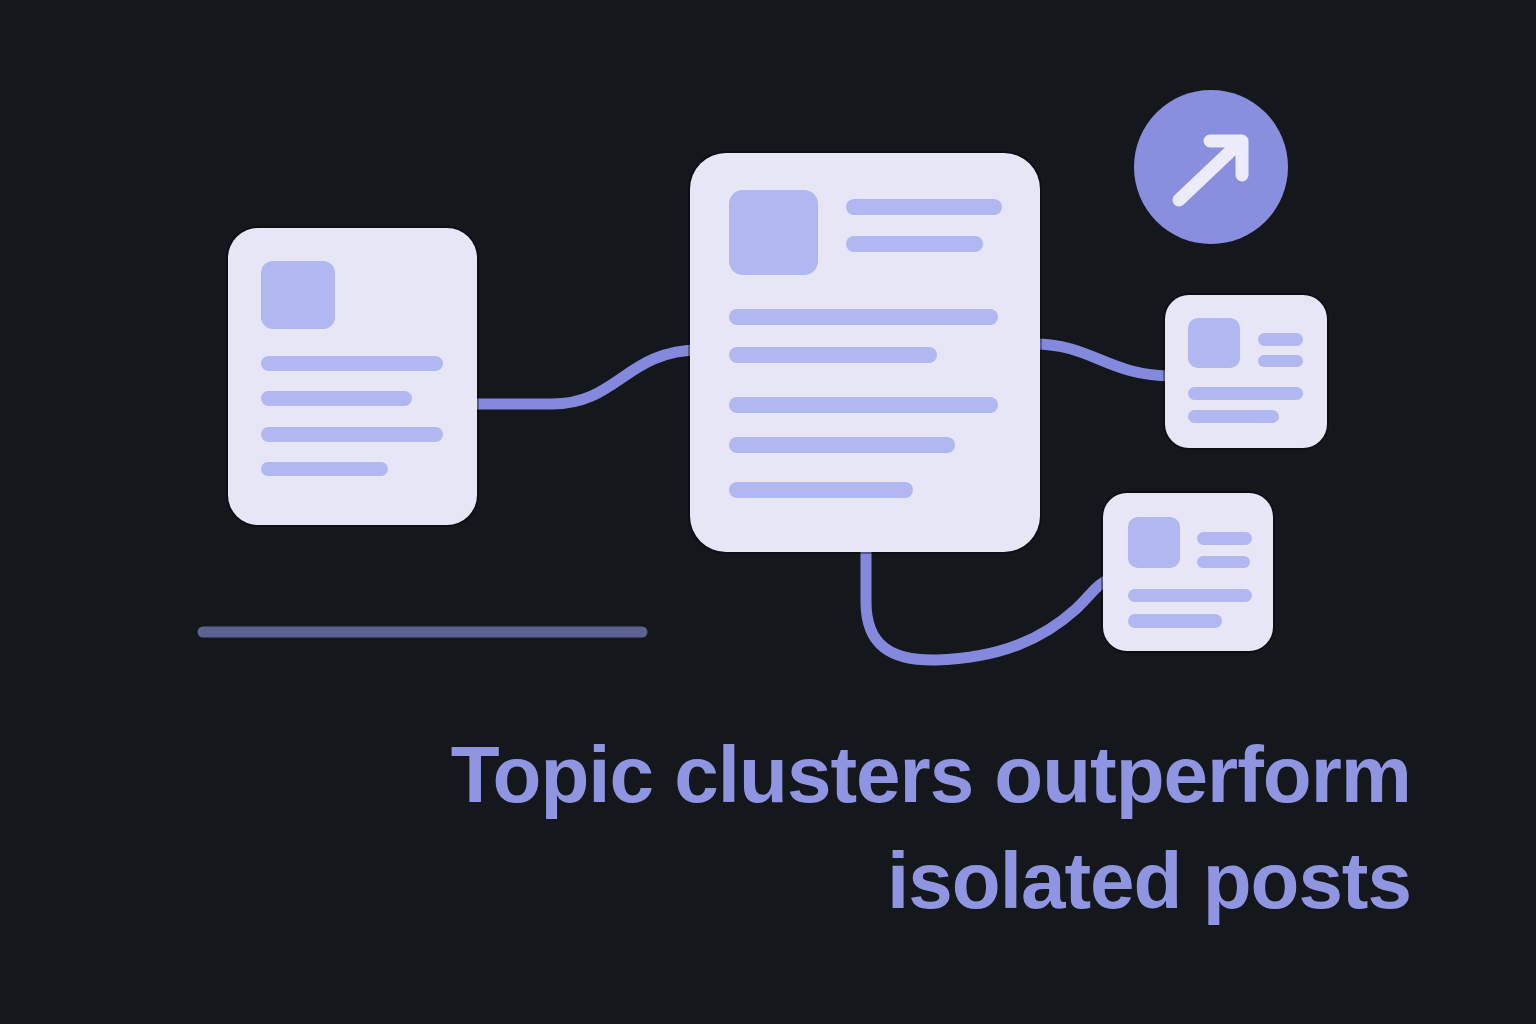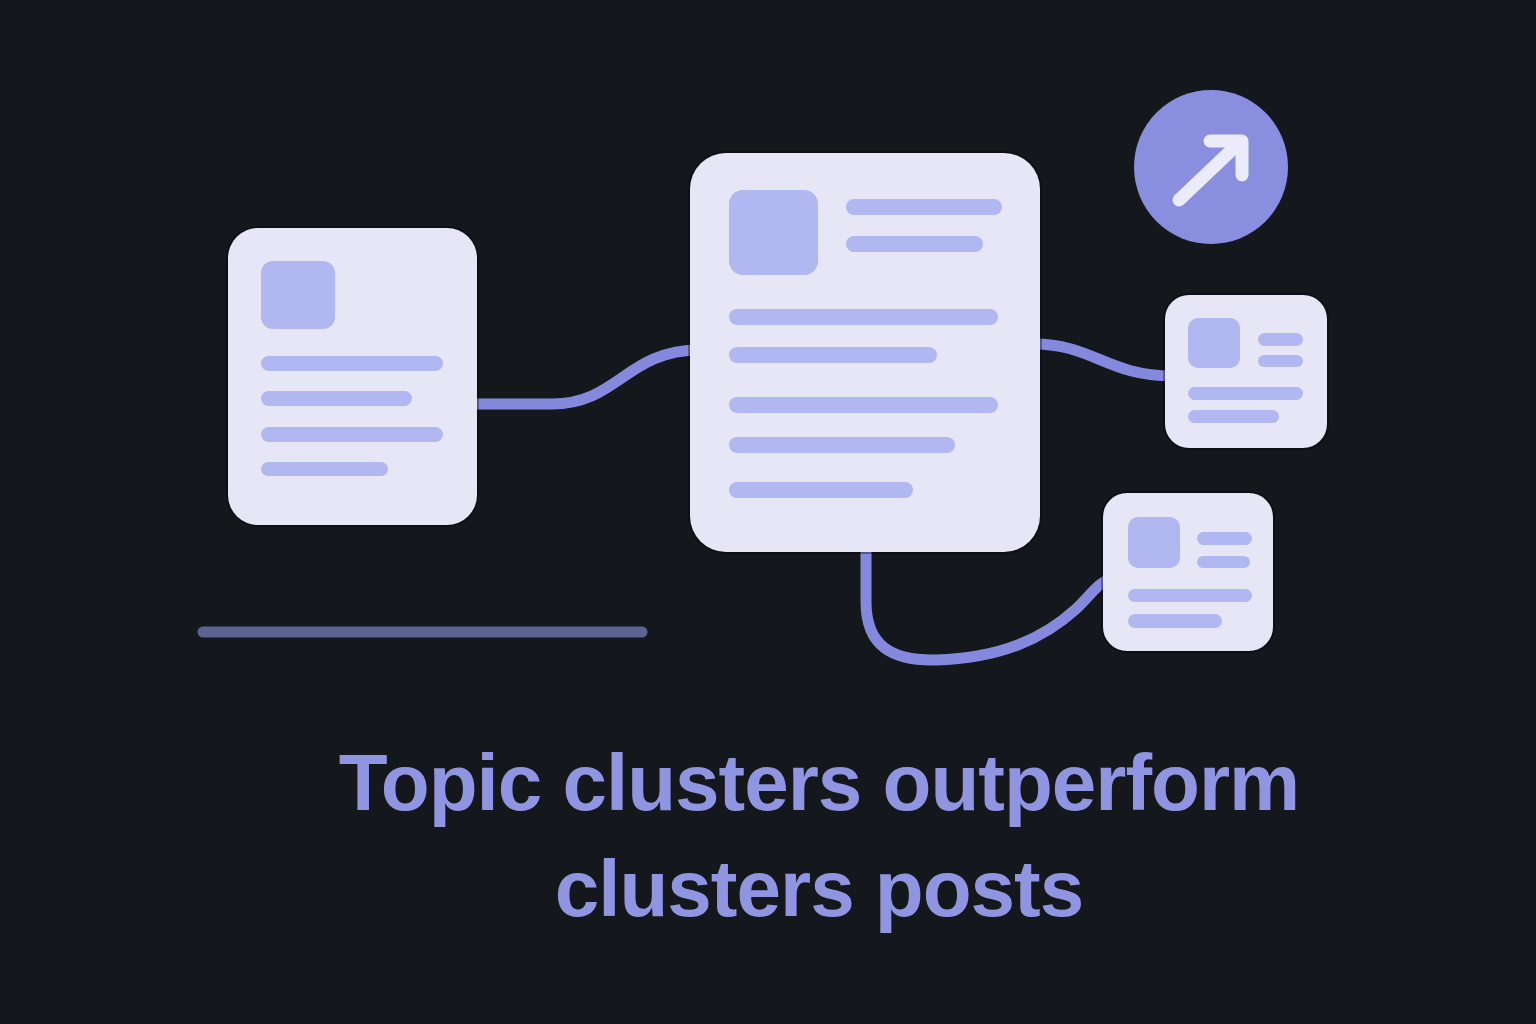--- a/index.html
+++ b/index.html
@@ -32,23 +32,23 @@
     position:absolute;left:1134px;top:90px;width:154px;height:154px;
     border-radius:50%;background:var(--circle,#8a8edf);
   }
   #growth-badge svg{position:absolute;left:0;top:0;}
   .arrow-stroke{fill:none;stroke:var(--arrow,#ebebf9);stroke-width:13;stroke-linecap:round;stroke-linejoin:round;}
 
   #headline{
     position:absolute;
     left:811px;top:722px;
     transform:translateX(-50%);
-    margin:8px;
+    margin:0;
     width:1200px;
-    text-align:center;
+    text-align:right;
     color:var(--headline,#9095e2);
     font-size:80px;
     font-weight:700;
     line-height:106px;
     letter-spacing:-1px;
     white-space:nowrap;
   }
 </style>
 </head>
 <body>
@@ -99,16 +99,16 @@
 
   <div id="growth-badge">
     <svg width="154" height="154" viewBox="0 0 154 154" xmlns="http://www.w3.org/2000/svg">
       <path class="arrow-stroke" d="M 45 110 L 104 54"></path>
       <path class="arrow-stroke" d="M 76 51 H 108 V 85"></path>
     </svg>
   </div>
 
   <h1 id="headline">
     <div>Topic clusters outperform</div>
-    <div>clusters posts</div>
+    <div>isolated posts</div>
   </h1>
 
 </div>
 
 </body></html>

